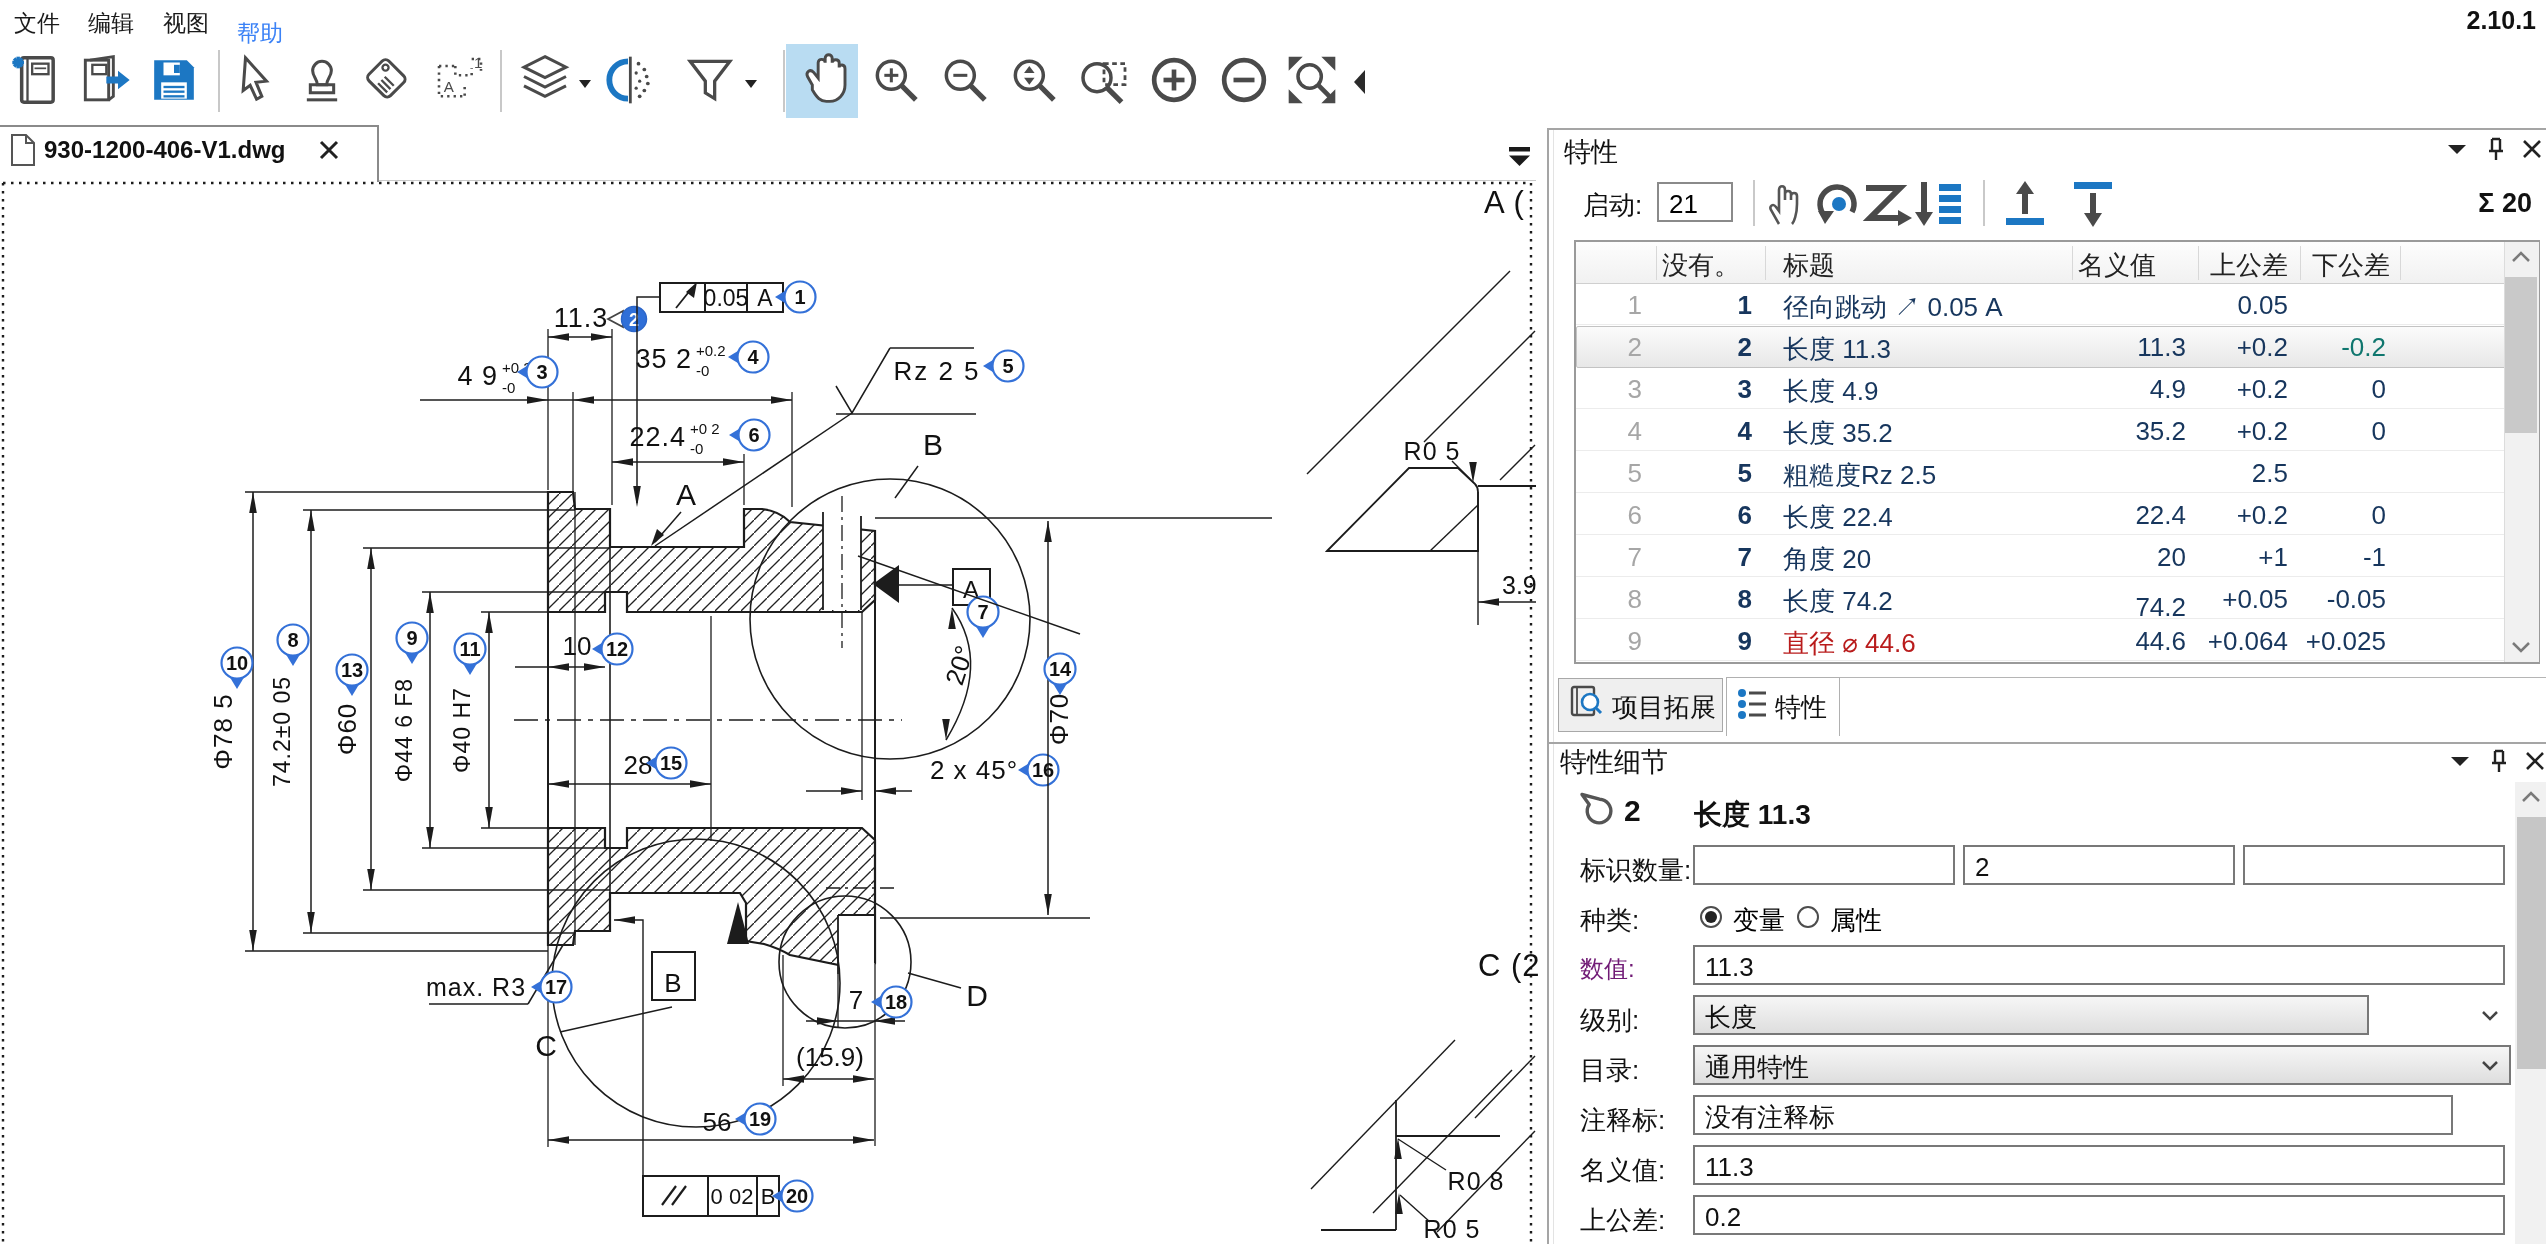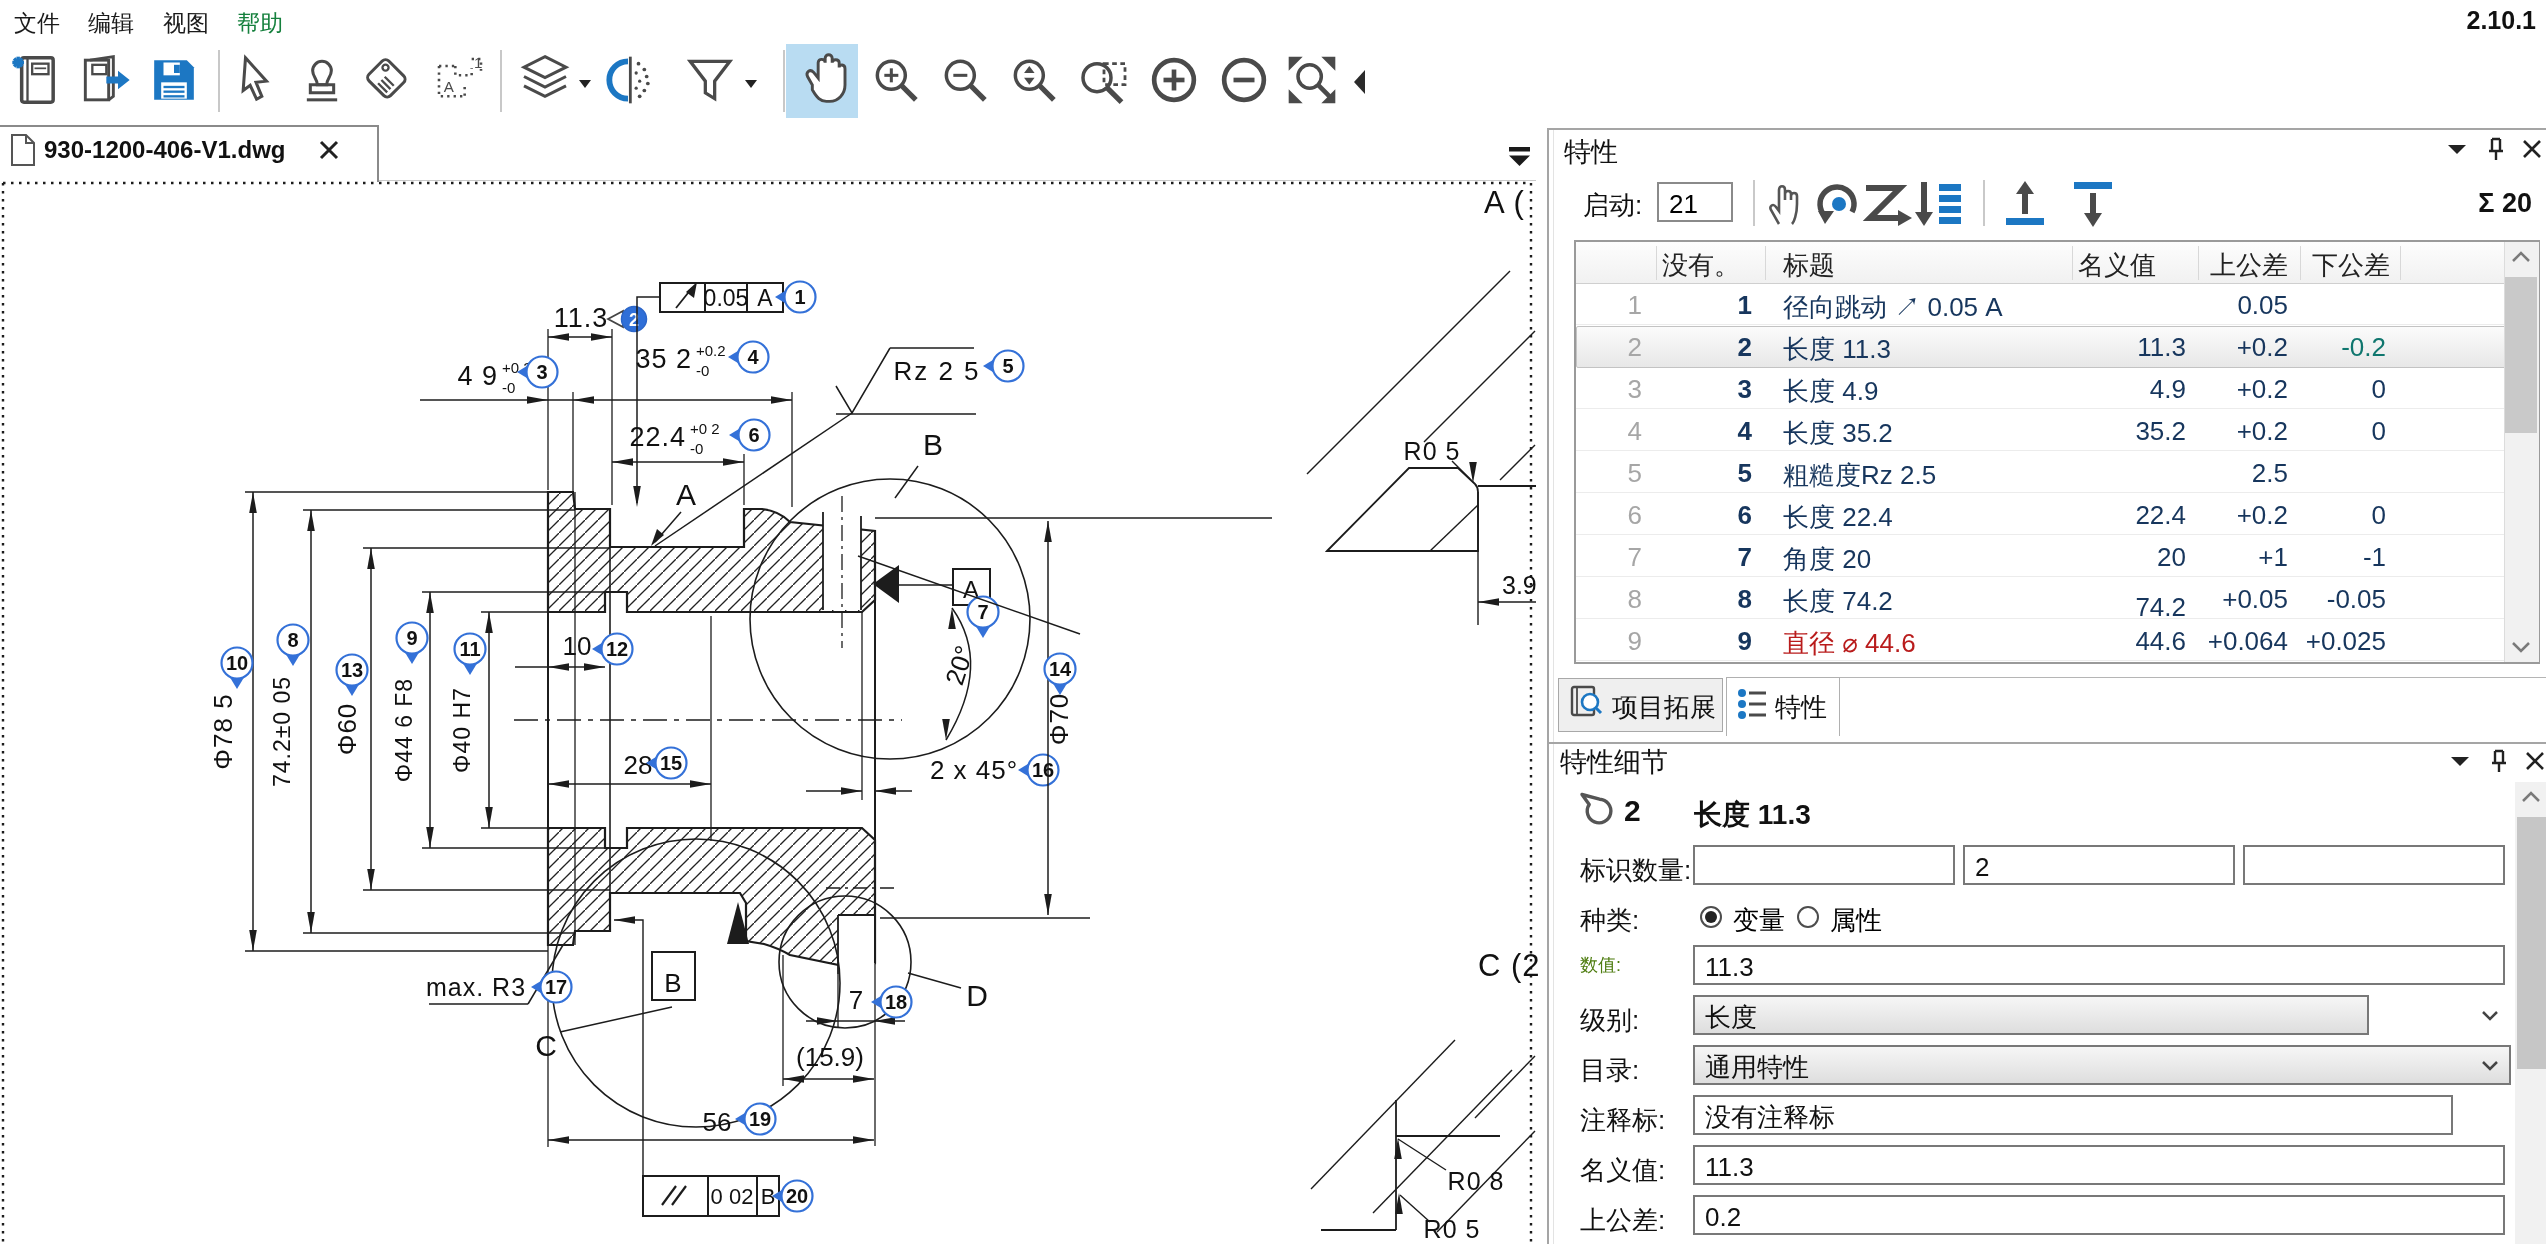--- a/index.html
+++ b/index.html
@@ -1,20 +1,20 @@
 <!DOCTYPE html>
 <html><head><meta charset="utf-8"><style>
 *{margin:0;padding:0;box-sizing:content-box}
 body{width:2546px;height:1244px;background:#fff;font-family:"Liberation Sans",sans-serif;position:relative;overflow:hidden}
 .abs{position:absolute}
 </style></head><body>
 <div class="abs" style="left:14px;top:8px;font-size:23px;color:#1a1a1a">文件</div>
 <div class="abs" style="left:88px;top:8px;font-size:23px;color:#1a1a1a">编辑</div>
 <div class="abs" style="left:163px;top:8px;font-size:23px;color:#1a1a1a">视图</div>
-<div class="abs" style="left:237px;top:8px;font-size:23px;color:#15803d">帮助</div>
+<div class="abs" style="left:237px;top:18px;font-size:23px;color:#3b82f6">帮助</div>
 <div class="abs" style="left:2402px;top:6px;width:134px;text-align:right;font-size:25px;font-weight:bold;color:#111">2.10.1</div>
 <div class="abs" style="left:218px;top:50px;width:2px;height:62px;background:#c8c8c8"></div>
 <div class="abs" style="left:500px;top:50px;width:2px;height:62px;background:#c8c8c8"></div>
 <div class="abs" style="left:783px;top:50px;width:2px;height:62px;background:#c8c8c8"></div>
 <svg style="position:absolute;left:10px;top:52px" width="56" height="56" viewBox="0 0 48 48">
     <rect x="10" y="5" width="27" height="38" rx="2" fill="none" stroke="#4a4a4a" stroke-width="3"></rect>
     <line x1="15" y1="5" x2="15" y2="43" stroke="#4a4a4a" stroke-width="2"></line>
     <rect x="19" y="10" width="14" height="9" fill="none" stroke="#4a4a4a" stroke-width="2"></rect>
     <line x1="21" y1="14" x2="31" y2="14" stroke="#4a4a4a" stroke-width="1.5"></line>
     <g stroke="#1c77c3" stroke-width="3">
@@ -593,21 +593,21 @@
 <div style="position:absolute;left:1580px;top:853px;font-size:26px;color:#111">标识数量:</div>
 <div style="position:absolute;left:1693px;top:845px;width:262px;height:40px;background:#fff;border:2px solid #787878;font-size:26px;color:#111;line-height:40px;padding-left:10px;box-sizing:border-box"></div>
 <div style="position:absolute;left:1963px;top:845px;width:272px;height:40px;background:#fff;border:2px solid #787878;font-size:26px;color:#111;line-height:40px;padding-left:10px;box-sizing:border-box">2</div>
 <div style="position:absolute;left:2243px;top:845px;width:262px;height:40px;background:#fff;border:2px solid #787878;font-size:26px;color:#111;line-height:40px;padding-left:10px;box-sizing:border-box"></div>
 <div style="position:absolute;left:1580px;top:903px;font-size:26px;color:#111">种类:</div>
 <div style="position:absolute;left:1700px;top:906px;width:22px;height:22px;border:2px solid #4d4d4d;border-radius:50%;box-sizing:border-box"></div>
 <div style="position:absolute;left:1705px;top:911px;width:12px;height:12px;background:#222;border-radius:50%"></div>
 <div style="position:absolute;left:1733px;top:903px;font-size:26px">变量</div>
 <div style="position:absolute;left:1797px;top:906px;width:22px;height:22px;border:2px solid #4d4d4d;border-radius:50%;box-sizing:border-box"></div>
 <div style="position:absolute;left:1830px;top:903px;font-size:26px">属性</div>
-<div style="position:absolute;left:1580px;top:953px;font-size:18px;color:#4d7c0f">数值:</div>
+<div style="position:absolute;left:1580px;top:953px;font-size:24px;color:#701a75">数值:</div>
 <div style="position:absolute;left:1693px;top:945px;width:812px;height:40px;background:#fff;border:2px solid #787878;font-size:26px;color:#111;line-height:40px;padding-left:10px;box-sizing:border-box">11.3</div>
 <div style="position:absolute;left:1580px;top:1003px;font-size:26px;color:#111">级别:</div>
 <div style="position:absolute;left:1693px;top:995px;width:676px;height:40px;background:linear-gradient(#f6f6f6,#dedede);border:2px solid #787878;font-size:26px;color:#111;line-height:40px;padding-left:10px;box-sizing:border-box">长度</div>
 <svg style="position:absolute;left:2481px;top:1009px" width="18" height="14">
     <path d="M2,3 L9,10 L16,3" stroke="#444" stroke-width="2.5" fill="none"></path>
   </svg>
 <div style="position:absolute;left:1580px;top:1053px;font-size:26px;color:#111">目录:</div>
 <div style="position:absolute;left:1693px;top:1045px;width:818px;height:40px;background:linear-gradient(#f6f6f6,#dedede);border:2px solid #787878;font-size:26px;color:#111;line-height:40px;padding-left:10px;box-sizing:border-box">通用特性</div>
 <svg style="position:absolute;left:2481px;top:1059px" width="18" height="14">
     <path d="M2,3 L9,10 L16,3" stroke="#444" stroke-width="2.5" fill="none"></path>

